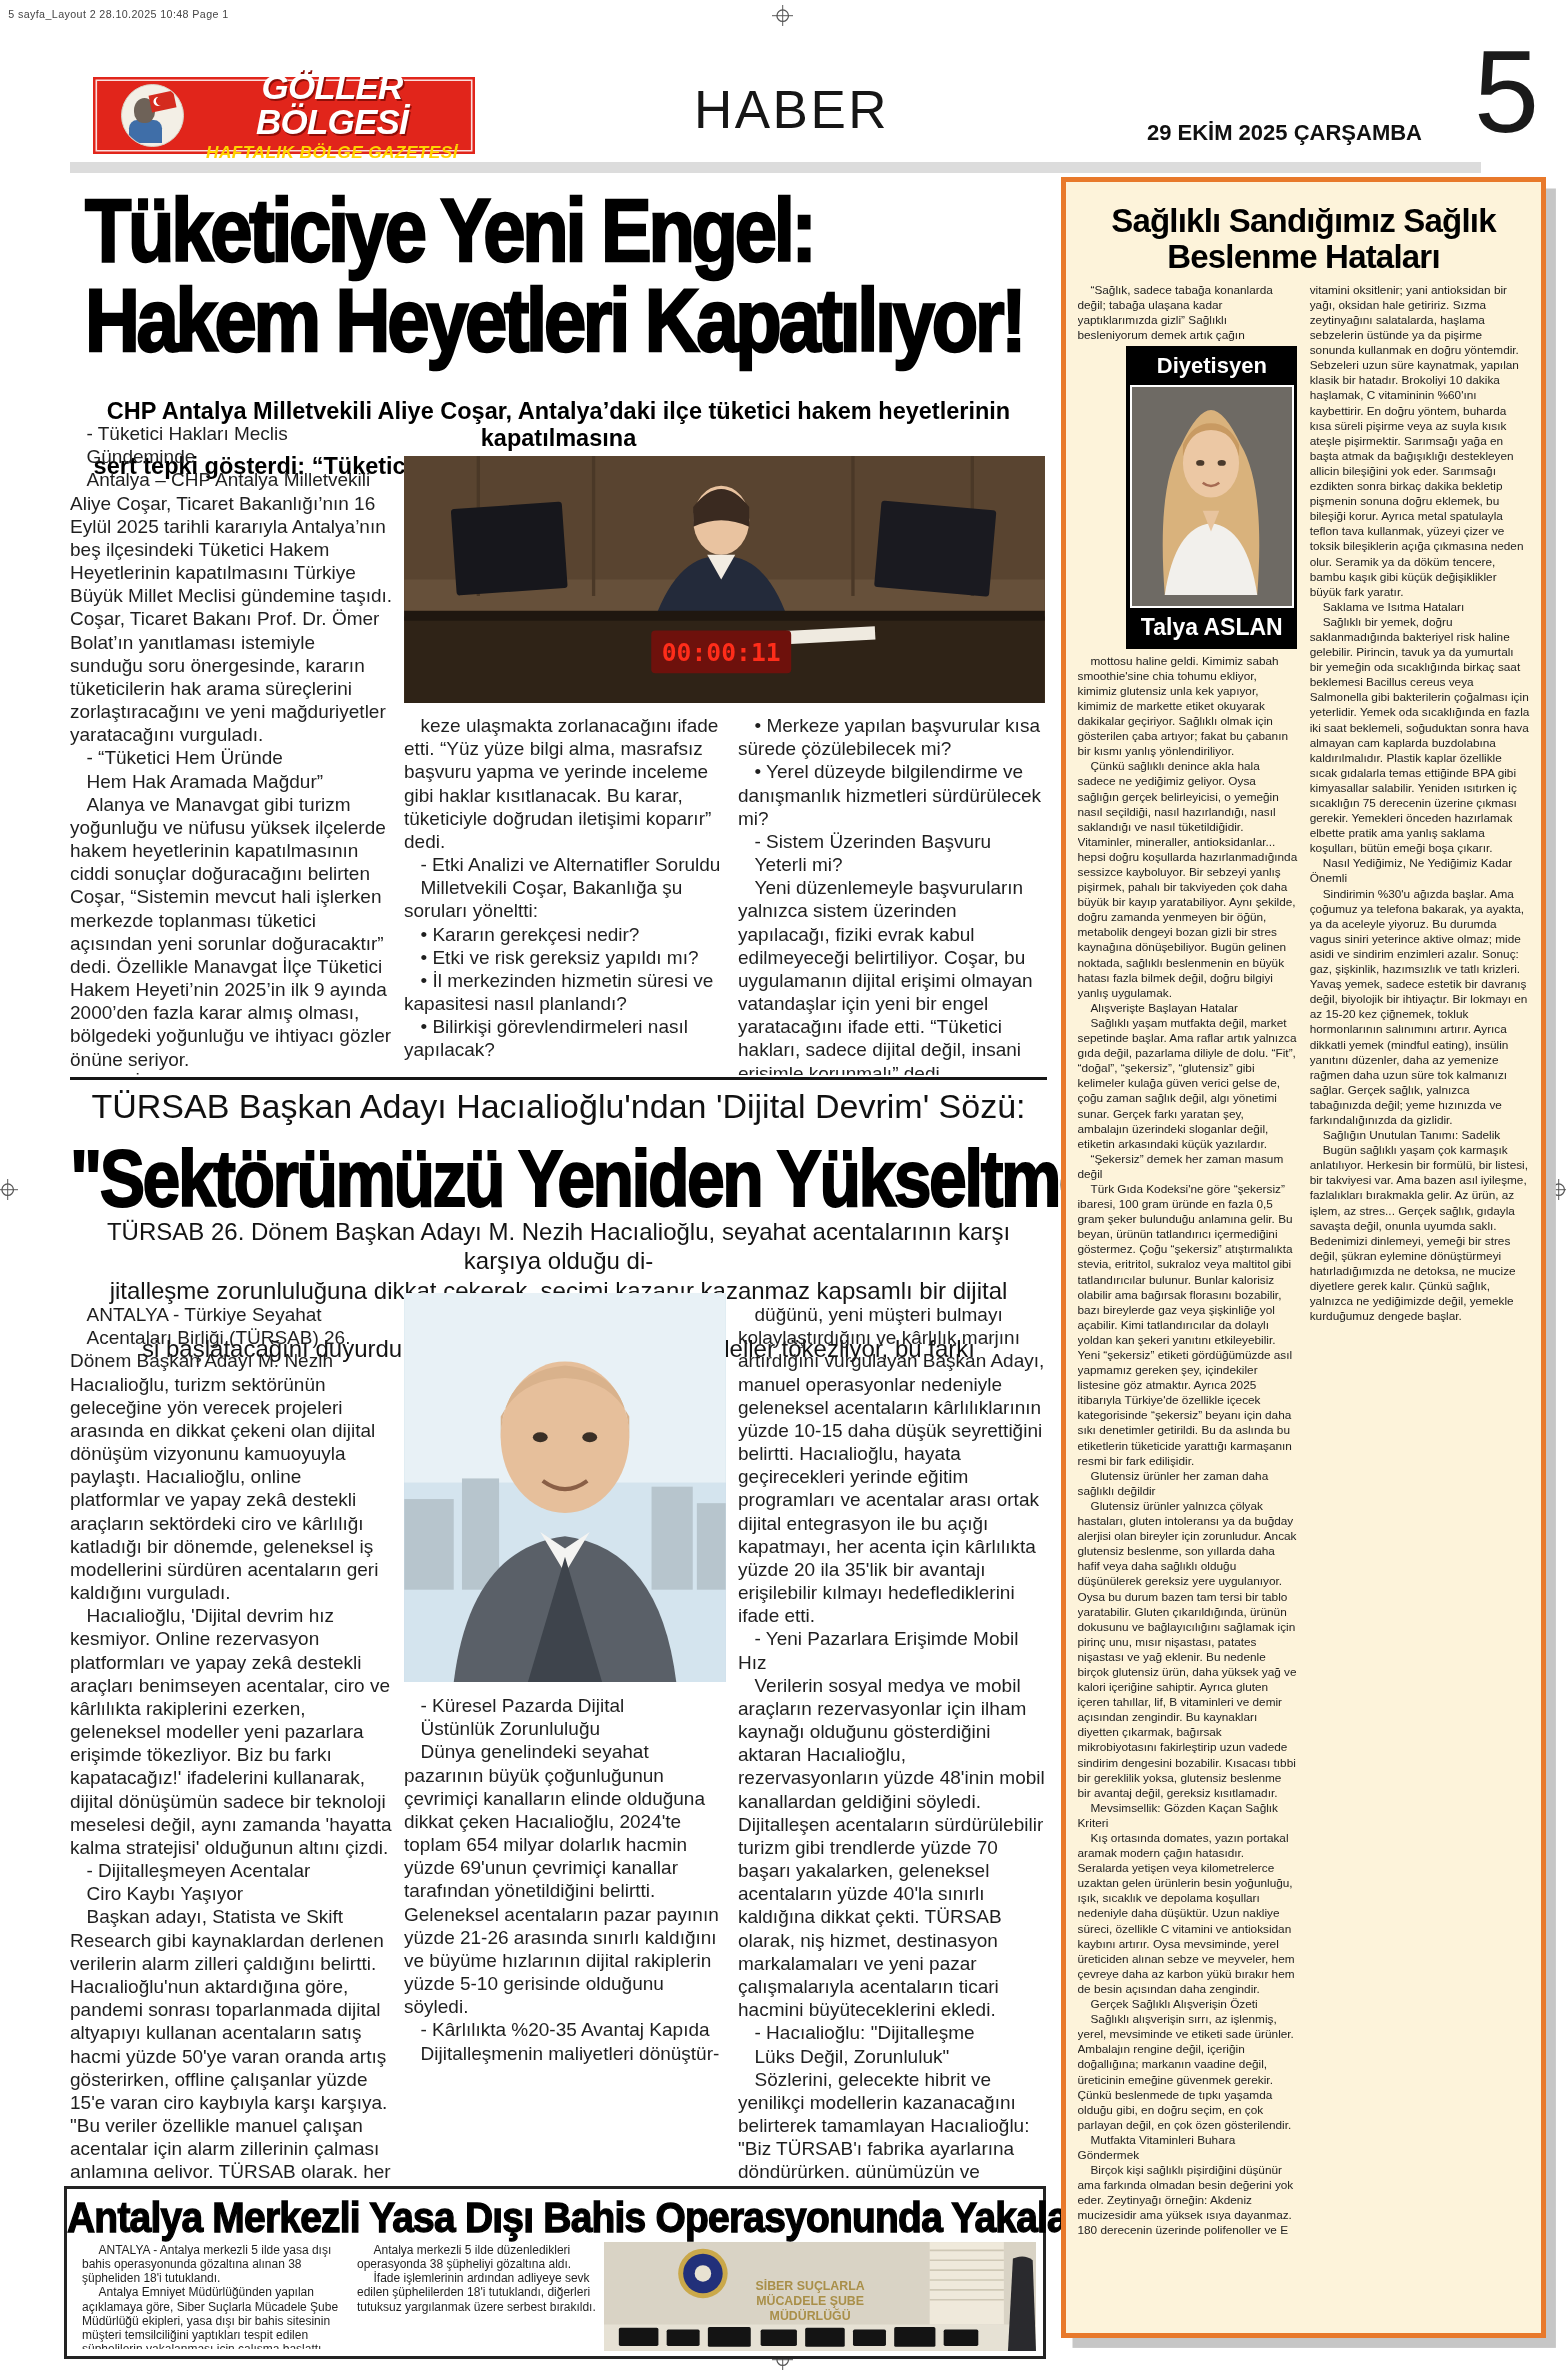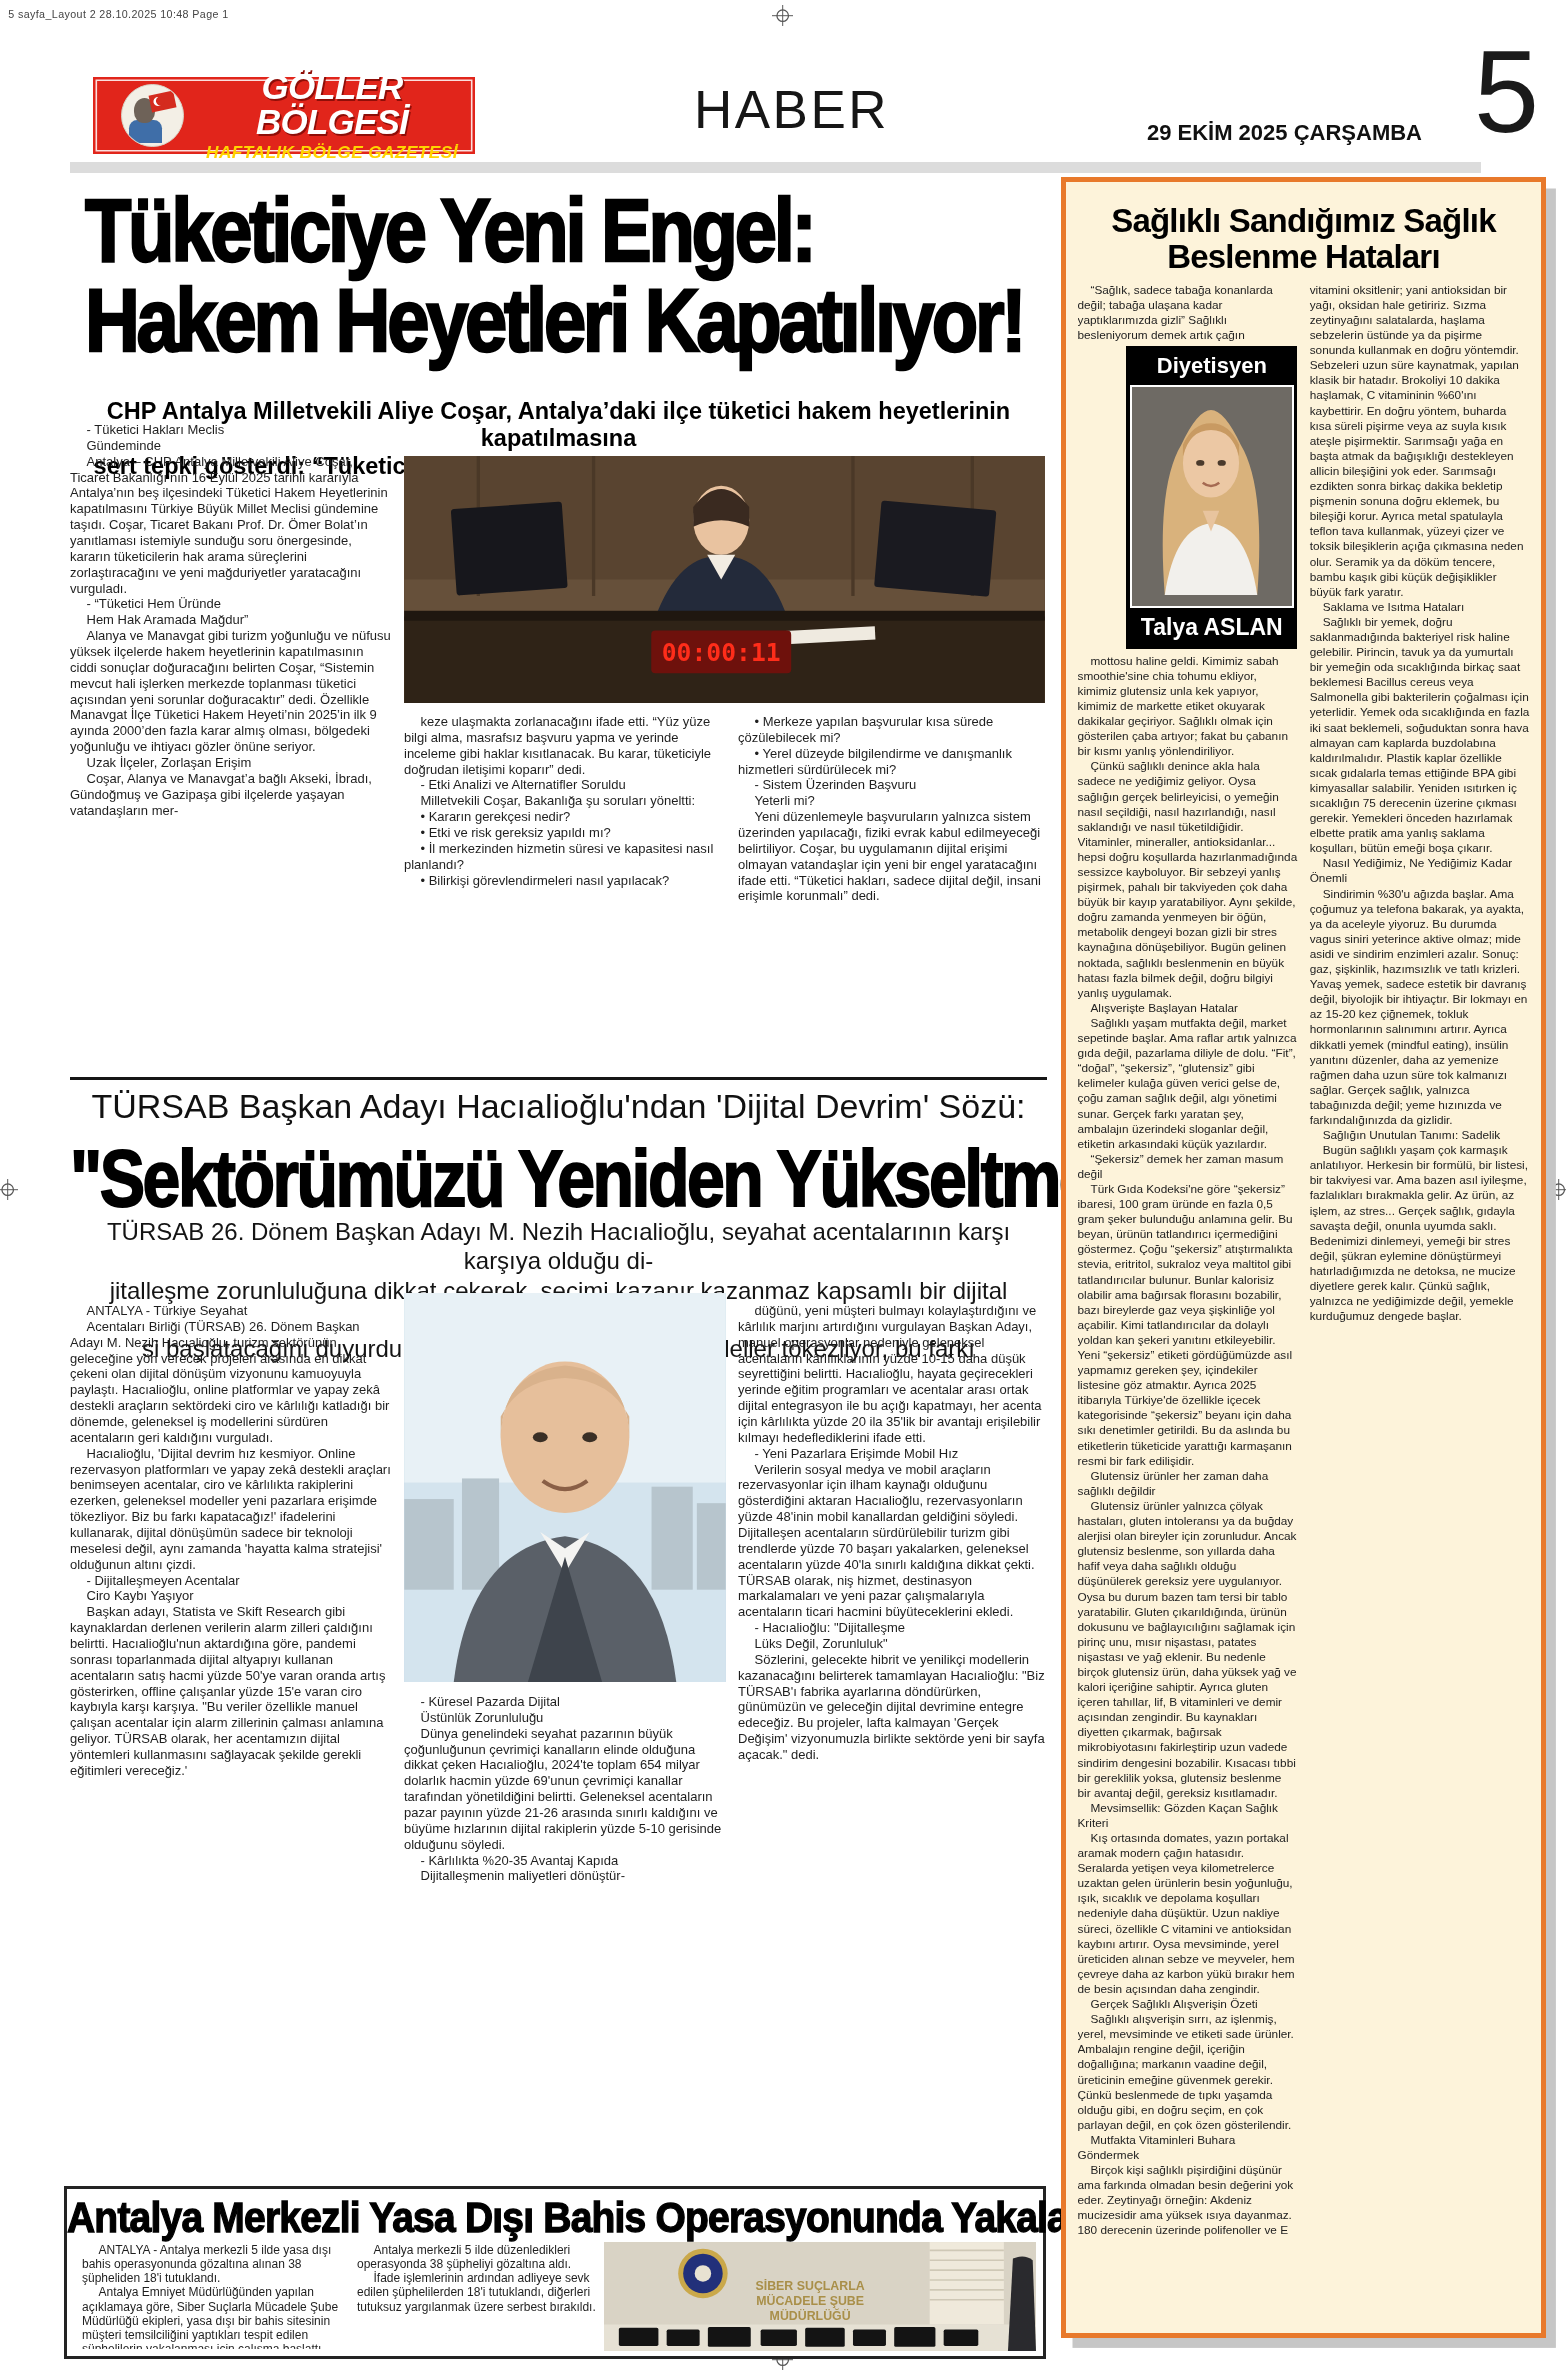--- a/index.html
+++ b/index.html
@@ -28,21 +28,21 @@
         text-shadow:1.6px 1.6px 0 #8f0e08;}
   .logo-sub{color:#ffd400;font-weight:bold;font-size:17.3px;margin-top:5px;letter-spacing:0.4px;}
   .section-title{left:643px;top:79px;width:297px;text-align:center;font-size:53px;
         letter-spacing:2.5px;color:#161616;}
   .dateline{left:1117px;top:120px;width:305px;text-align:right;font-weight:bold;font-size:22px;color:#111;}
   .pagenum{left:1474px;top:33px;font-size:117px;line-height:1;color:#1a1a1a;}
   .mast-rule{left:70px;top:162px;width:1411px;height:10.7px;background:#dcdcdc;}
 
   
   .cols p{margin:0;text-indent:16.5px;}
-  .body-txt{font-size:13px;line-height:1.22;overflow:hidden;text-align:left;}
+  .body-txt{font-size:19px;line-height:1.22;overflow:hidden;text-align:left;}
   .headline-line{display:inline-block;transform:scaleY(1.18);transform-origin:center top;
         font-weight:bold;letter-spacing:-3.3px;-webkit-text-stroke:2.1px #000;white-space:nowrap;}
 
   
   .lead{left:70px;top:177px;width:977px;height:899px;}
   .lead-h{left:15px;top:0;width:977px;text-align:left;font-size:76px;line-height:1.18;color:#000;}
   .lead-deck{left:0;top:221px;width:977px;text-align:center;font-weight:bold;
         font-size:23.5px;line-height:1.16;color:#000;}
   .lead-c1{left:0;top:245px;width:323px;height:653px;}
   .lead-c2{left:334px;top:537px;width:320px;height:361px;}

